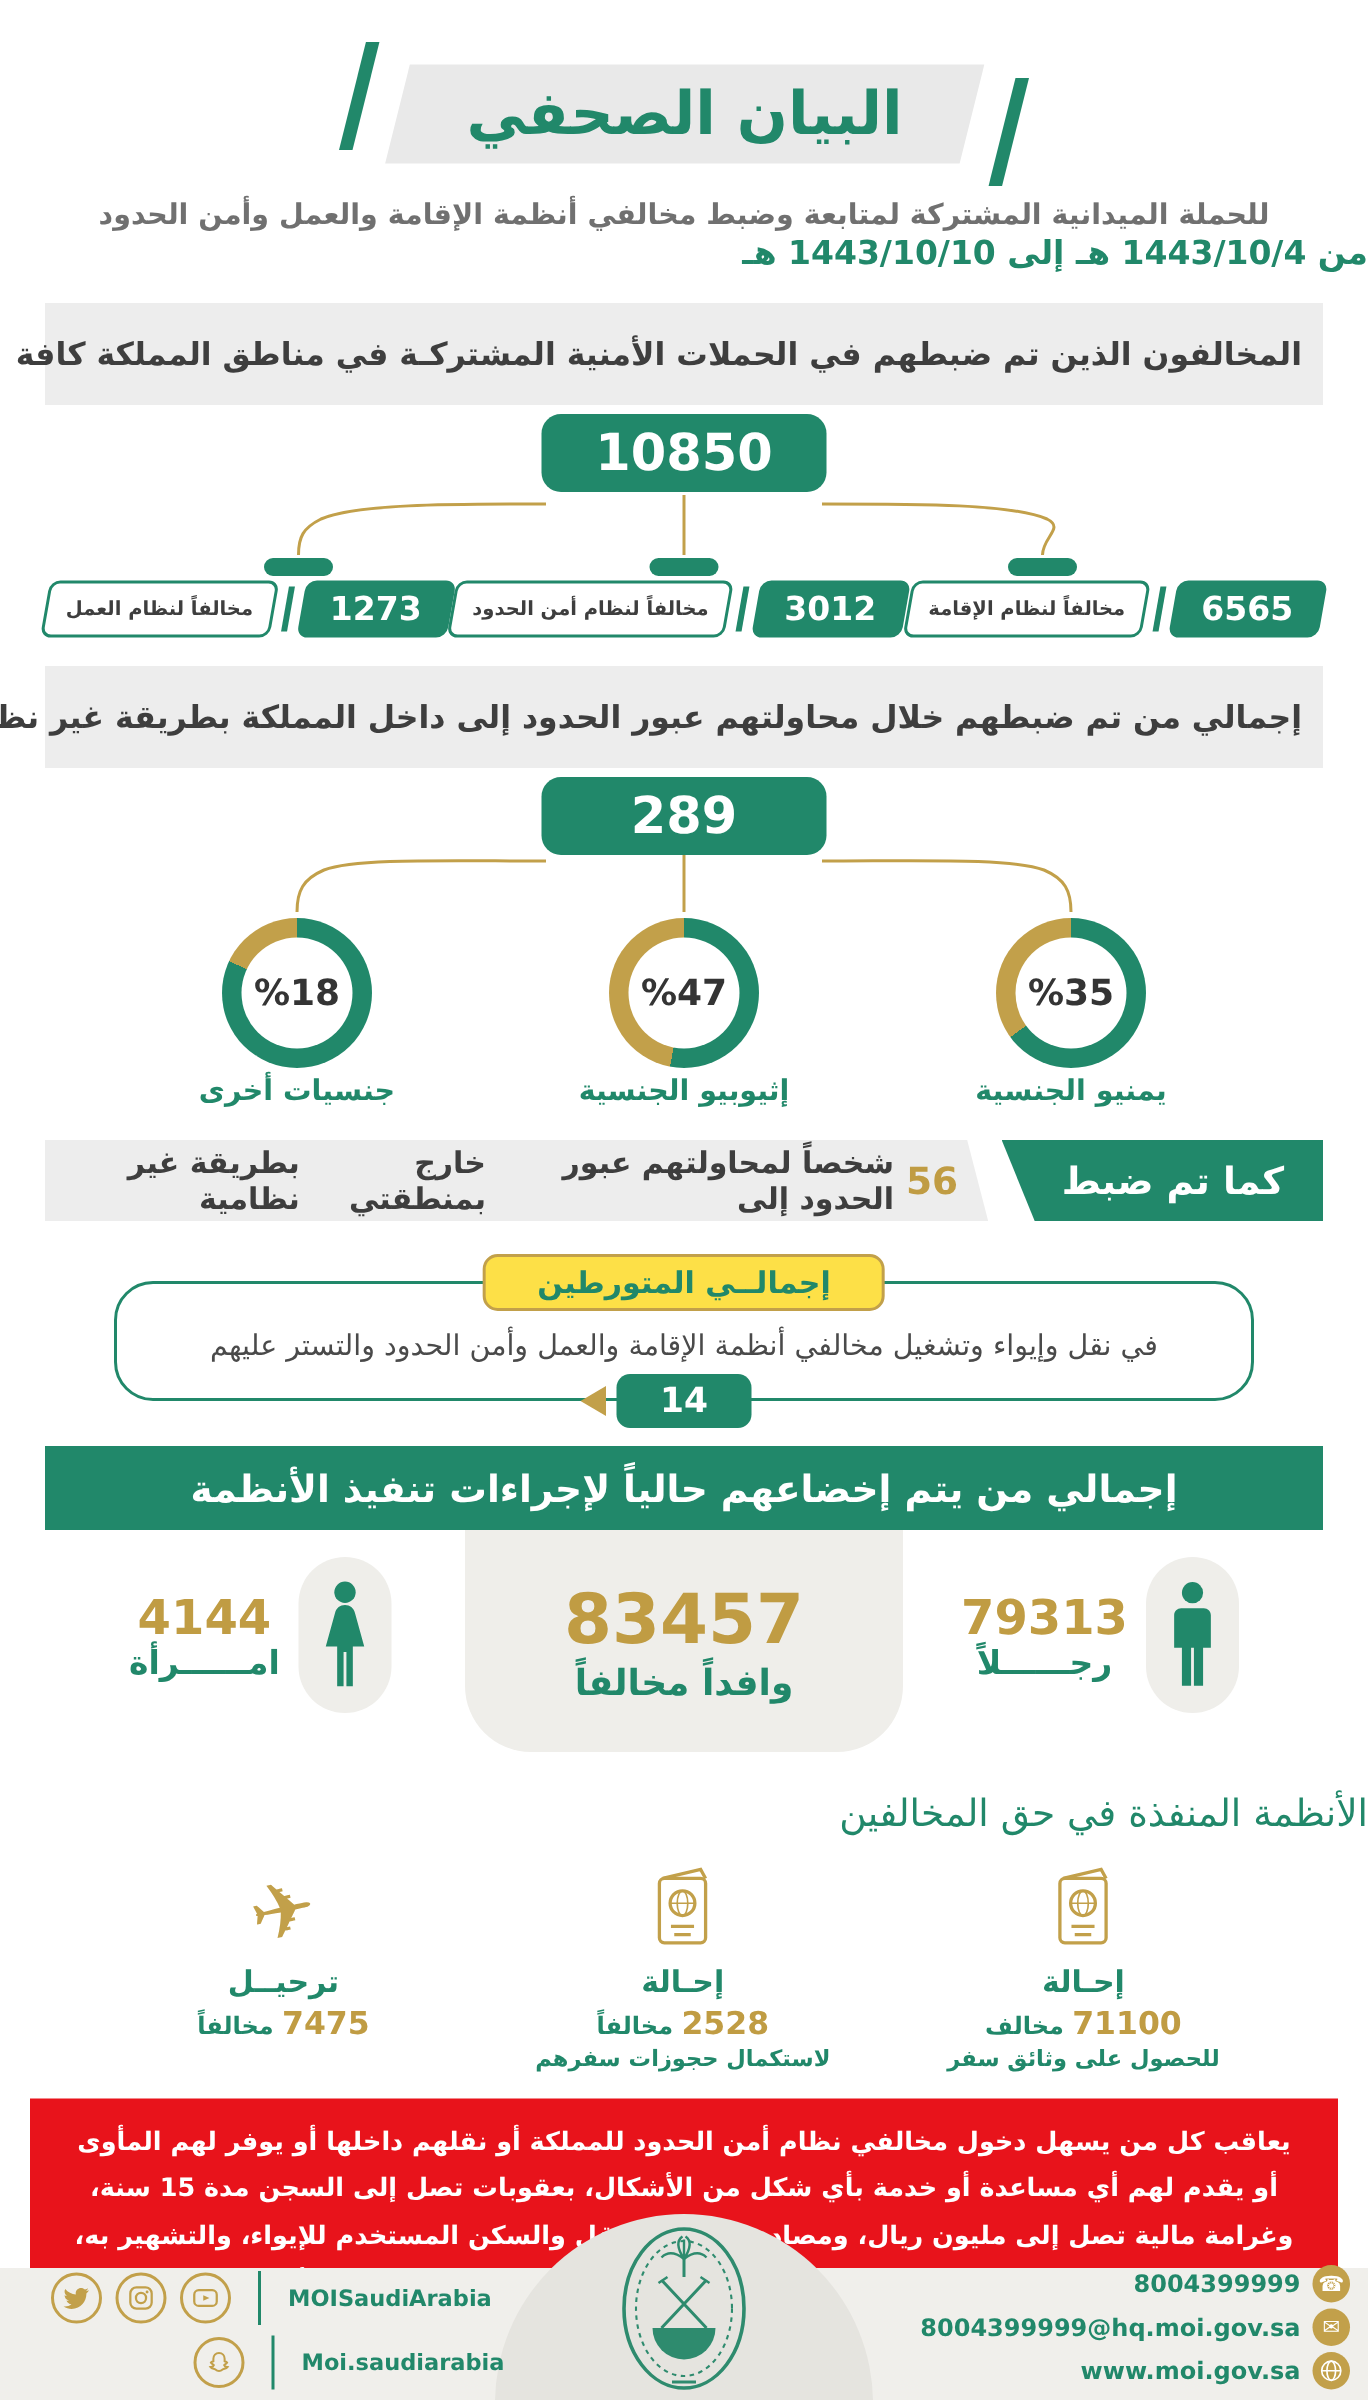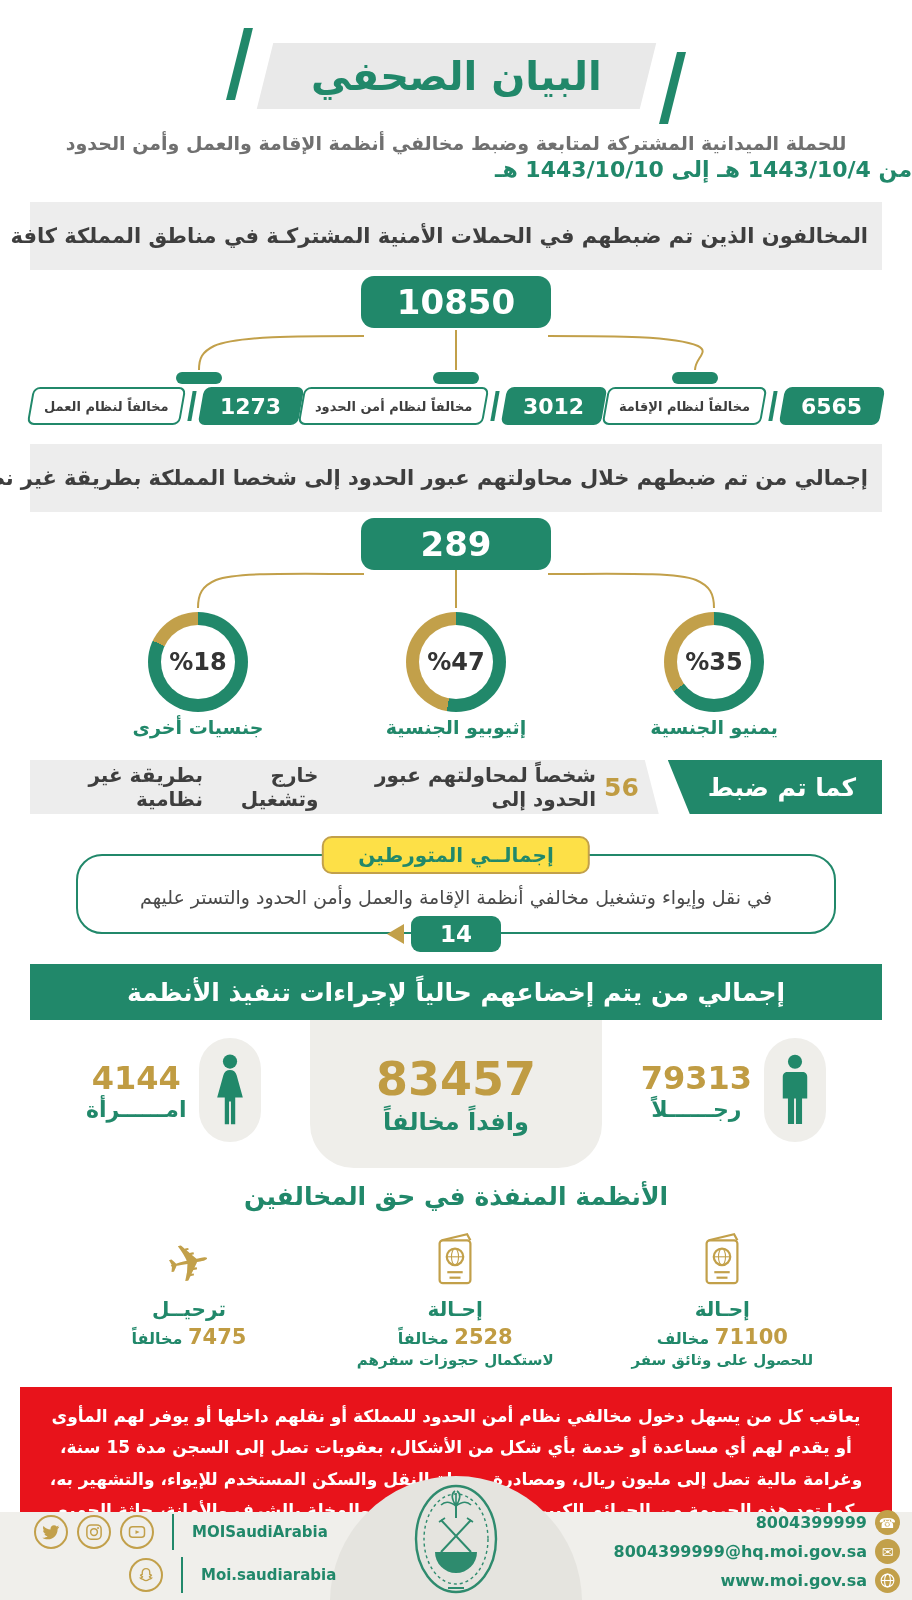--- a/index.html
+++ b/index.html
@@ -89,21 +89,21 @@
   .stat-side{position:absolute;top:18px;display:flex;align-items:center;gap:12px}
   .stat-side.rt{right:56px}
   .stat-side.lt{left:56px}
   .iconpill{width:62px;height:104px;background:var(--pillgray);border-radius:31px;
             display:flex;align-items:center;justify-content:center}
   .stat-txt{text-align:center}
   .stat-txt .v{font-size:32px;font-weight:bold;color:var(--gold-text)}
   .stat-txt .l{font-size:22px;font-weight:bold;color:var(--green)}
 
   
-  .enf-title{margin-top:14px;text-align:center;font-size:25px;font-weight:bold;color:var(--green)}
+  .enf-title{margin-top:26px;font-size:25px;font-weight:normal;color:var(--green)}
   .enf{margin:10px 60px 0;display:flex;justify-content:space-around}
   .enf-col{display:flex;flex-direction:column;align-items:center;min-width:180px}
   .enf-ic{height:68px;display:flex;align-items:flex-end;justify-content:center}
   .plane{font-size:52px;color:var(--gold);display:inline-block;transform:rotate(-12deg);line-height:1}
   .enf-name{margin-top:8px;font-size:20px;font-weight:bold;color:var(--green)}
   .enf-val{margin-top:4px;font-size:16px;font-weight:bold;color:var(--green)}
   .enf-val .gv{color:var(--gold-text);font-size:21px}
   .enf-note{margin-top:2px;font-size:15px;font-weight:bold;color:var(--green);min-height:20px}
 
   
@@ -184,21 +184,21 @@
         <div class="labelbox">
             <span>مخالفاً لنظام العمل</span>
           </div>
       </div>
     </div>
   </section>
 
   <section class="secB">
     <div class="graybar">
       <span>إجمالي من تم ضبطهم خلال محاولتهم عبور الحدود إلى</span>
-      <b>شخصا المملكة</b>
+      <b>داخل المملكة</b>
       <span>بطريقة غير نظامية</span>
     </div>
     <div class="bigbox">289</div>
     <svg class="tree" width="852" height="42" viewBox="0 0 852 42">
       <path d="M426 0 V38" stroke="#c2a04a" stroke-width="2" fill="none"></path>
       <path d="M518 4 C585 4 645 2 666 10 C680 16 684 24 684 38" stroke="#c2a04a" stroke-width="2" fill="none"></path>
       <path d="M334 4 C267 4 207 2 186 10 C172 16 168 24 168 38" stroke="#c2a04a" stroke-width="2" fill="none"></path>
     </svg>
     <div class="donuts">
       <div class="donut-col">
@@ -226,21 +226,21 @@
         <div class="dlabel">جنسيات أخرى</div>
       </div>
     </div>
   </section>
 
   <section class="secC">
     <div class="badge">كما تم ضبط</div>
     <div class="striptext">
       <span class="goldnum">56</span>
       <span>شخصاً لمحاولتهم عبور الحدود إلى</span>
-      <b>خارج وتشغيل</b>
+      <b>خارج بمنطقتي</b>
       <span>بطريقة غير نظامية</span>
     </div>
   </section>
 
   <section class="involved">
     <div class="inv-title">إجمالــي المتورطين</div>
     <p class="inv-text">في نقل وإيواء وتشغيل مخالفي أنظمة الإقامة والعمل وأمن الحدود والتستر عليهم</p>
     <div class="inv-val">
       <span>14</span>
       <i class="tri"></i>

